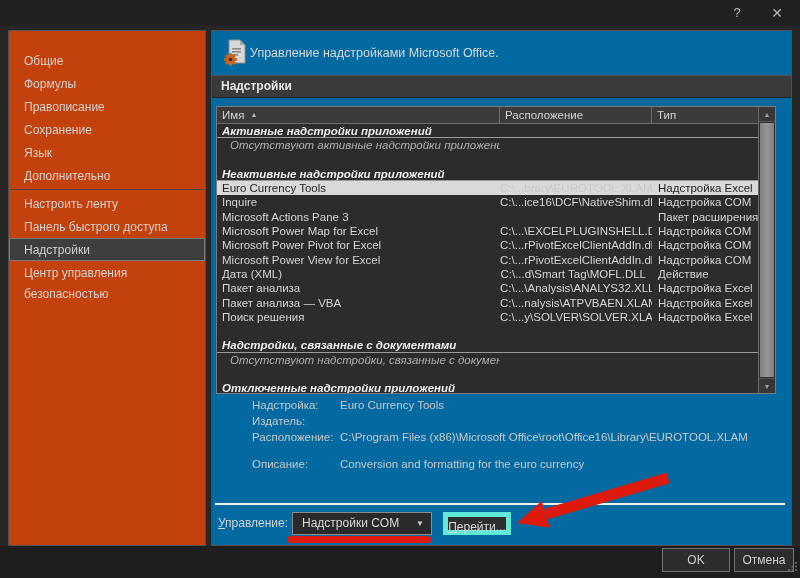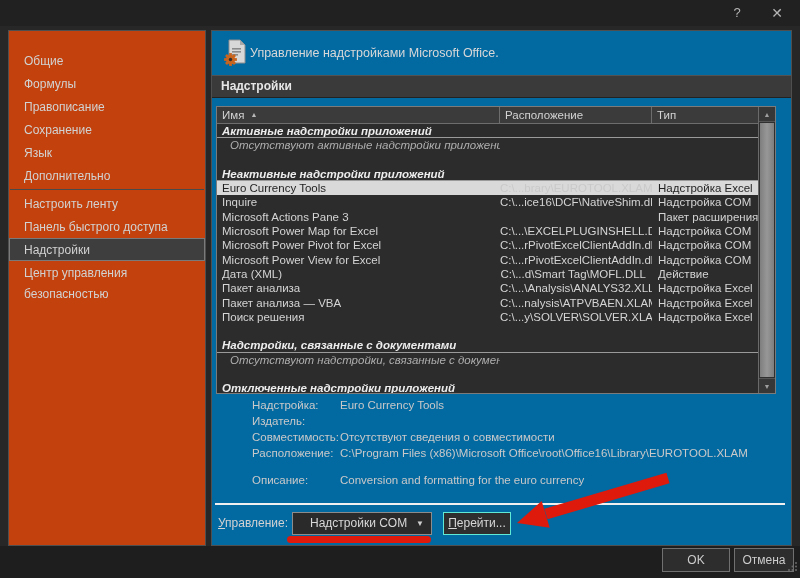--- a/index.html
+++ b/index.html
@@ -60,23 +60,23 @@
   
   .details{position:absolute;left:40px;top:366px;width:534px;}
   .drow{display:flex;min-height:16px;line-height:16px;font-size:11.5px;color:#c9c9c9;}
   .drow.gap{margin-top:11px;justify-content:flex-end;}
   .dlabel{width:88px;flex:none;}
   .dvalue{flex:1;white-space:nowrap;}
 
   
   .hsep{position:absolute;left:3px;top:472px;width:570px;height:2px;background:#f0f0f0;}
   .manage-label{position:absolute;left:6px;top:481px;height:23px;line-height:23px;font-size:12px;color:#d2d2d2;}
-  .manage-dropdown{position:absolute;left:80px;top:481px;width:140px;height:23px;border:1px solid #8c8c8c;background:#2a2a2a;color:#d8d8d8;font-size:12px;line-height:21px;padding-left:17px;cursor:default;}
+  .manage-dropdown{position:absolute;left:80px;top:481px;width:140px;height:23px;border:1px solid #8c8c8c;background:#2a2a2a;color:#d8d8d8;font-size:12px;line-height:21px;padding-left:9px;cursor:default;}
   .dd-arrow{position:absolute;right:7px;top:0;font-size:8px;color:#cfcfcf;line-height:21px;}
-  .go-button{position:absolute;left:231px;top:481px;width:68px;height:23px;border:1px solid #5eead4;background:#2e2e2e;color:#d8d8d8;font-size:12px;text-align:center;cursor:default;}
+  .go-button{position:absolute;left:231px;top:481px;width:68px;height:23px;border:5px solid #5eead4;background:#2e2e2e;color:#d8d8d8;font-size:12px;text-align:center;cursor:default;}
   .accel{display:block;}
   .accel::first-letter{text-decoration:underline;}
   .go-button .accel{line-height:21px;}
 
   
   .footer{position:absolute;left:0;top:546px;width:800px;height:32px;background:#1e1e1e;text-decoration:underline;}
   .btn{position:absolute;top:2px;height:24px;background:#2d2d2d;border:1px solid #707070;color:#cccccc;font-size:12px;text-align:center;line-height:22px;cursor:default;}
   .btn-ok{left:662px;width:68px;}
   .btn-cancel{left:734px;width:60px;}
   .resize-grip{position:absolute;right:2px;bottom:2px;}
@@ -251,24 +251,20 @@
   <div class="details">
       <div class="drow">
         <div class="dlabel">Надстройка:</div>
         <div class="dvalue">Euro Currency Tools</div>
       </div>
       <div class="drow">
         <div class="dlabel">Издатель:</div>
         <div class="dvalue"></div>
       </div>
       <div class="drow">
-        <div class="dlabel">Совместимость:</div>
-        <div class="dvalue">Отсутствуют сведения о совместимости</div>
-      </div>
-      <div class="drow">
         <div class="dlabel">Расположение:</div>
         <div class="dvalue">C:\Program Files (x86)\Microsoft Office\root\Office16\Library\EUROTOOL.XLAM</div>
       </div>
       <div class="drow gap">
         <div class="dlabel">Описание:</div>
         <div class="dvalue">Conversion and formatting for the euro currency</div>
       </div>
     </div>
 
   <div class="hsep"></div>

